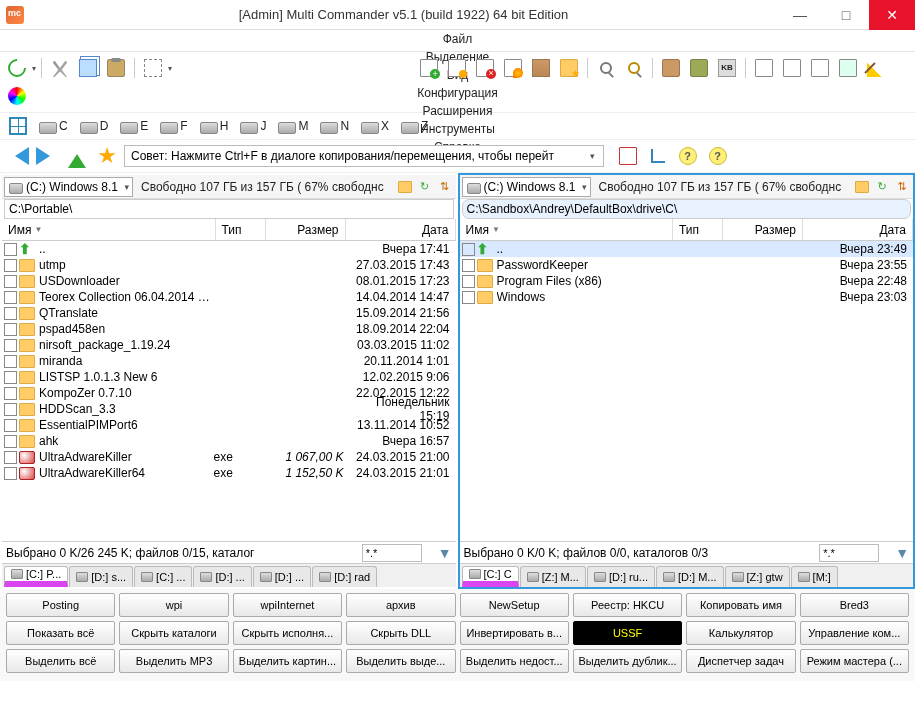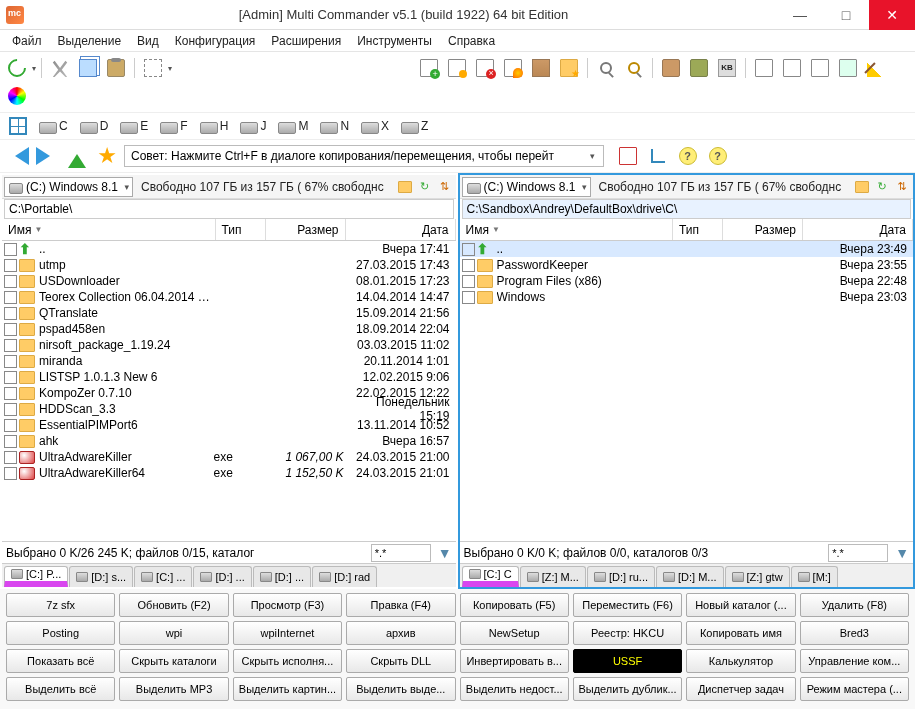--- a/index.html
+++ b/index.html
@@ -8,21 +8,21 @@
 
 .titlebar { height:30px; background:#fff; display:flex; align-items:center; border-bottom:1px solid #ddd; }
 .titlebar .icon-app { width:18px; height:18px; background:linear-gradient(135deg,#d63,#f84); border-radius:3px; margin:0 6px; position:relative; }
 .titlebar .icon-app::after{content:"mc";color:#fff;font-size:9px;position:absolute;left:2px;top:2px;font-weight:bold;}
 .titlebar .title { flex:1; text-align:center; color:#333; font-size:13px; }
 .titlebar .winbtn { width:46px; height:30px; display:flex; align-items:center; justify-content:center; font-size:14px; }
 .titlebar .winbtn.close{background:#e8132a;color:#fff;}
 .titlebar .winbtn.min,.titlebar .winbtn.max{color:#555;}
 
 
-.menubar { height:22px; display:flex; align-items:center; padding:0 4px; border-bottom:1px solid #e5e5e5; }
+.menubar { height:22px; display:flex; align-items:center; padding:0 4px; border-bottom:1px solid #e5e5e5;flex-direction:column; }
 .menubar span { padding:2px 8px; color:#222; cursor:default; }
 
 
 .toolbar { display:flex; align-items:center; padding:3px 4px; gap:2px; flex-wrap:wrap; }
 .toolbar.separator-after{border-bottom:1px solid #eee;}
 .tb-btn { width:26px; height:26px; display:flex; align-items:center; justify-content:center; border:1px solid transparent; border-radius:2px; }
 .tb-divider{width:1px;height:20px;background:#ccc;margin:0 3px;}
 
 
 .ico{width:18px;height:18px;display:inline-block;position:relative;}
@@ -72,21 +72,21 @@
 .panel.active{border:2px solid #39d;}
 .panel.inactive{}
 
 .panel-header{display:flex;align-items:center;height:24px;padding:0 2px;gap:2px;background:#f5f5f5;border-bottom:1px solid #ddd;font-size:12px;}
 .drive-select{border:1px solid #aaa;background:#fff;padding:1px 14px 1px 4px;height:20px;display:flex;align-items:center;gap:3px;position:relative;}
 .drive-select::after{content:"▾";position:absolute;right:3px;font-size:9px;color:#555;}
 .panel-header .freespace{margin-left:6px;flex:1;overflow:hidden;white-space:nowrap;color:#222;}
 .hdr-btn{width:18px;height:18px;display:flex;align-items:center;justify-content:center;font-size:11px;color:#555;}
 
 .pathbar{height:20px;background:#fff;border:1px solid #ccc;margin:0 2px;padding:0 4px;font-size:12px;display:flex;align-items:center;}
-.panel.active .pathbar{background:#e8f2ff;}
+.panel.active .pathbar{background:#e8f2ff;border-radius:7px;}
 
 .cols{display:flex;height:22px;border-bottom:1px solid #ccc;background:#fff;font-size:12px;}
 .col{padding:2px 6px;border-right:1px solid #ddd;display:flex;align-items:center;overflow:hidden;}
 .col.name{flex:1;}
 .col.ext{width:50px;}
 .col.size{width:80px;text-align:right;justify-content:flex-end;}
 .col.date{width:110px;text-align:right;justify-content:flex-end;}
 .col .sort{font-size:8px;color:#777;margin-left:3px;}
 
 .filelist{flex:1;overflow-y:auto;background:#fff;position:relative;}
@@ -95,21 +95,21 @@
 .row .fico{width:16px;height:13px;margin-right:4px;flex-shrink:0;}
 .row .fico.folder{background:#fc6;border:1px solid #da4;border-radius:1px;}
 .row .fico.updir{color:#3a3;font-weight:bold;font-size:14px;line-height:12px;}
 .row .fico.exe{background:radial-gradient(circle at 30% 30%,#fff,#d44);border:1px solid #a22;border-radius:2px;}
 .row .fname{flex:1;overflow:hidden;text-overflow:ellipsis;white-space:nowrap;}
 .row .rext{width:50px;}
 .row .rsize{width:80px;text-align:right;font-style:italic;}
 .row .rdate{width:110px;text-align:right;padding-right:4px;}
 .row.sel{background:#d8e9ff;}
 
-.statusrow{display:flex;align-items:center;height:22px;border-top:1px solid #ccc;padding:0 4px;font-size:12px;gap:7px;}
+.statusrow{display:flex;align-items:center;height:22px;border-top:1px solid #ccc;padding:0 4px;font-size:12px;gap:16px;}
 .statusrow .status{flex:1;}
 .filter-input{width:60px;border:1px solid #bbb;height:18px;padding:0 3px;font-size:11px;}
 .funnel{color:#58a;font-size:14px;}
 
 .tabsrow{display:flex;height:24px;background:#f0f0f0;border-top:1px solid #ccc;gap:1px;padding:2px 2px 0;overflow:hidden;}
 .tab{padding:2px 6px;border:1px solid #bbb;border-bottom:none;background:#fff;display:flex;align-items:center;gap:3px;font-size:11px;border-radius:3px 3px 0 0;white-space:nowrap;}
 .tab.active{background:#fff;border-bottom:6px solid #d946ef;}
 .tab.inactive{background:#e8e8e8;}
 .tab .tico{width:12px;height:10px;background:linear-gradient(#ddd,#aaa);border:1px solid #888;border-radius:1px;display:inline-block;}
 
@@ -595,30 +595,20 @@
         <div class="tab inactive">
           <span class="tico"></span>
           <span>[M:] </span>
         </div>
       </div>
     </div>
 </div>
 
 <div class="btnrows" id="btnrows">
     <div class="btnrow">
-      <div class="fbtn">7z sfx</div>
-      <div class="fbtn">Обновить (F2)</div>
-      <div class="fbtn">Просмотр (F3)</div>
-      <div class="fbtn">Правка (F4)</div>
-      <div class="fbtn">Копировать (F5)</div>
-      <div class="fbtn">Переместить (F6)</div>
-      <div class="fbtn">Новый каталог (...</div>
-      <div class="fbtn">Удалить (F8)</div>
-    </div>
-    <div class="btnrow">
       <div class="fbtn">Posting</div>
       <div class="fbtn">wpi</div>
       <div class="fbtn">wpiInternet</div>
       <div class="fbtn">архив</div>
       <div class="fbtn">NewSetup</div>
       <div class="fbtn">Реестр: HKCU</div>
       <div class="fbtn">Копировать имя</div>
       <div class="fbtn">Bred3</div>
     </div>
     <div class="btnrow">

